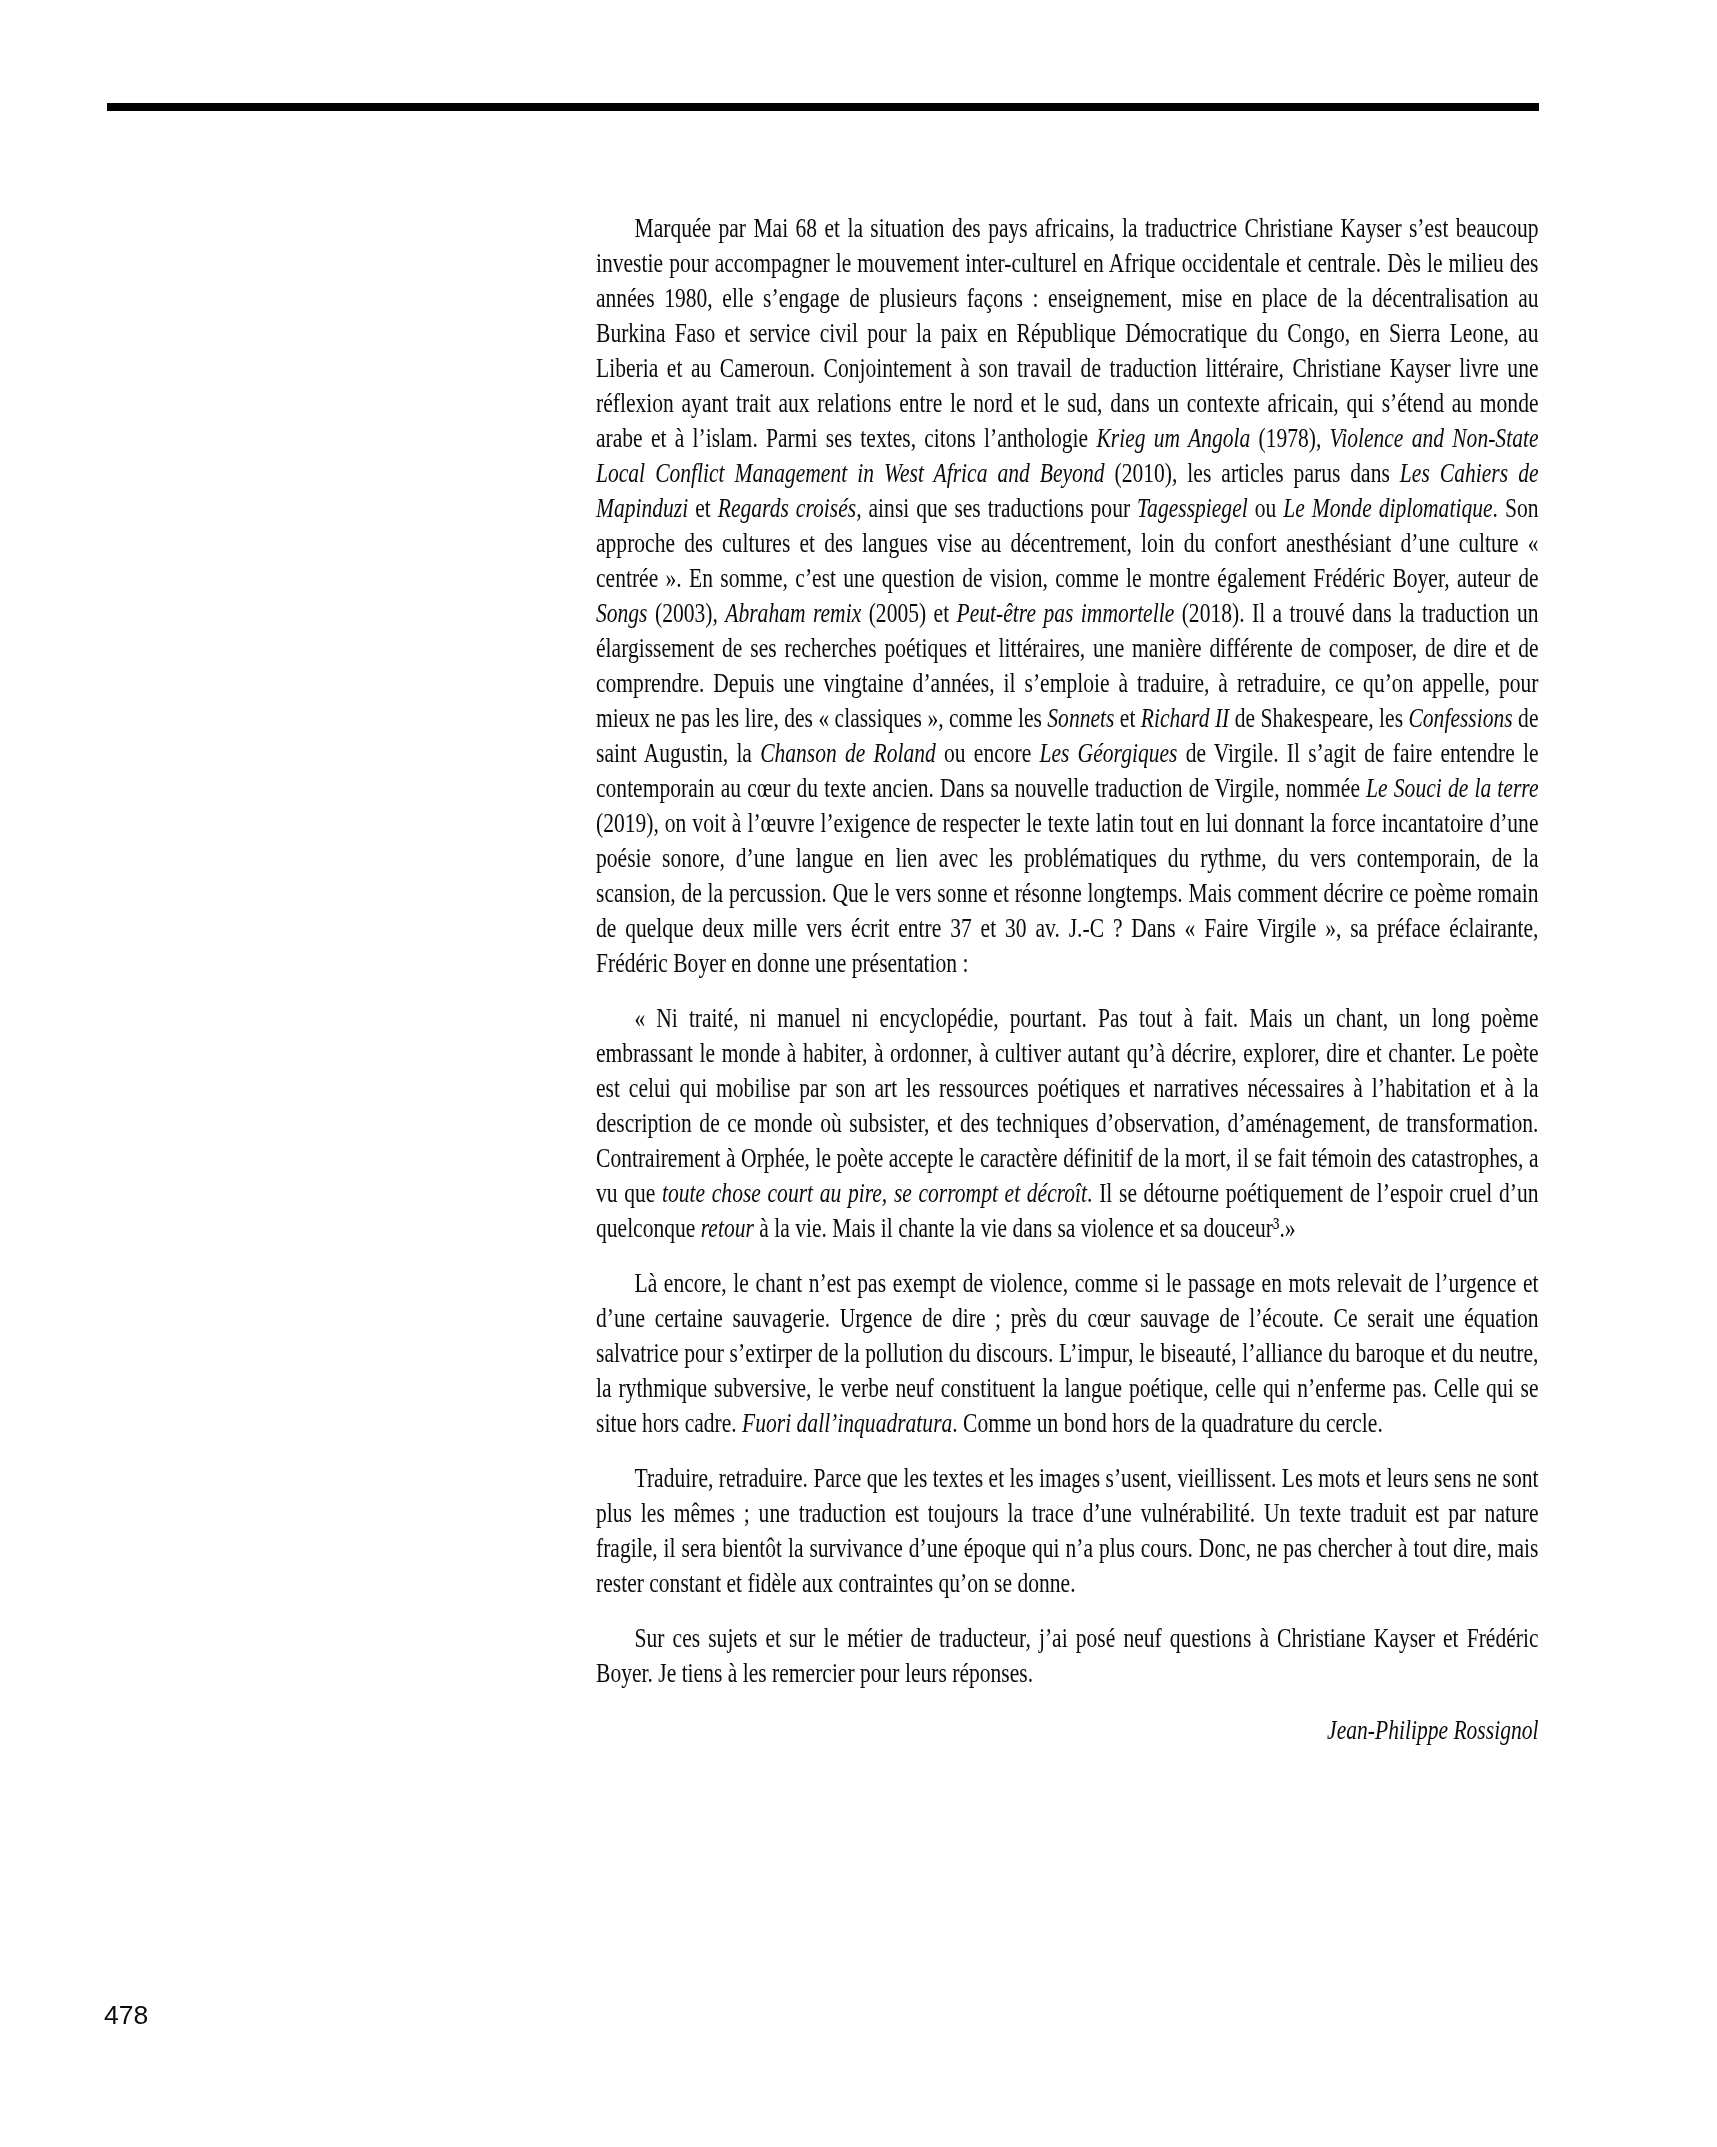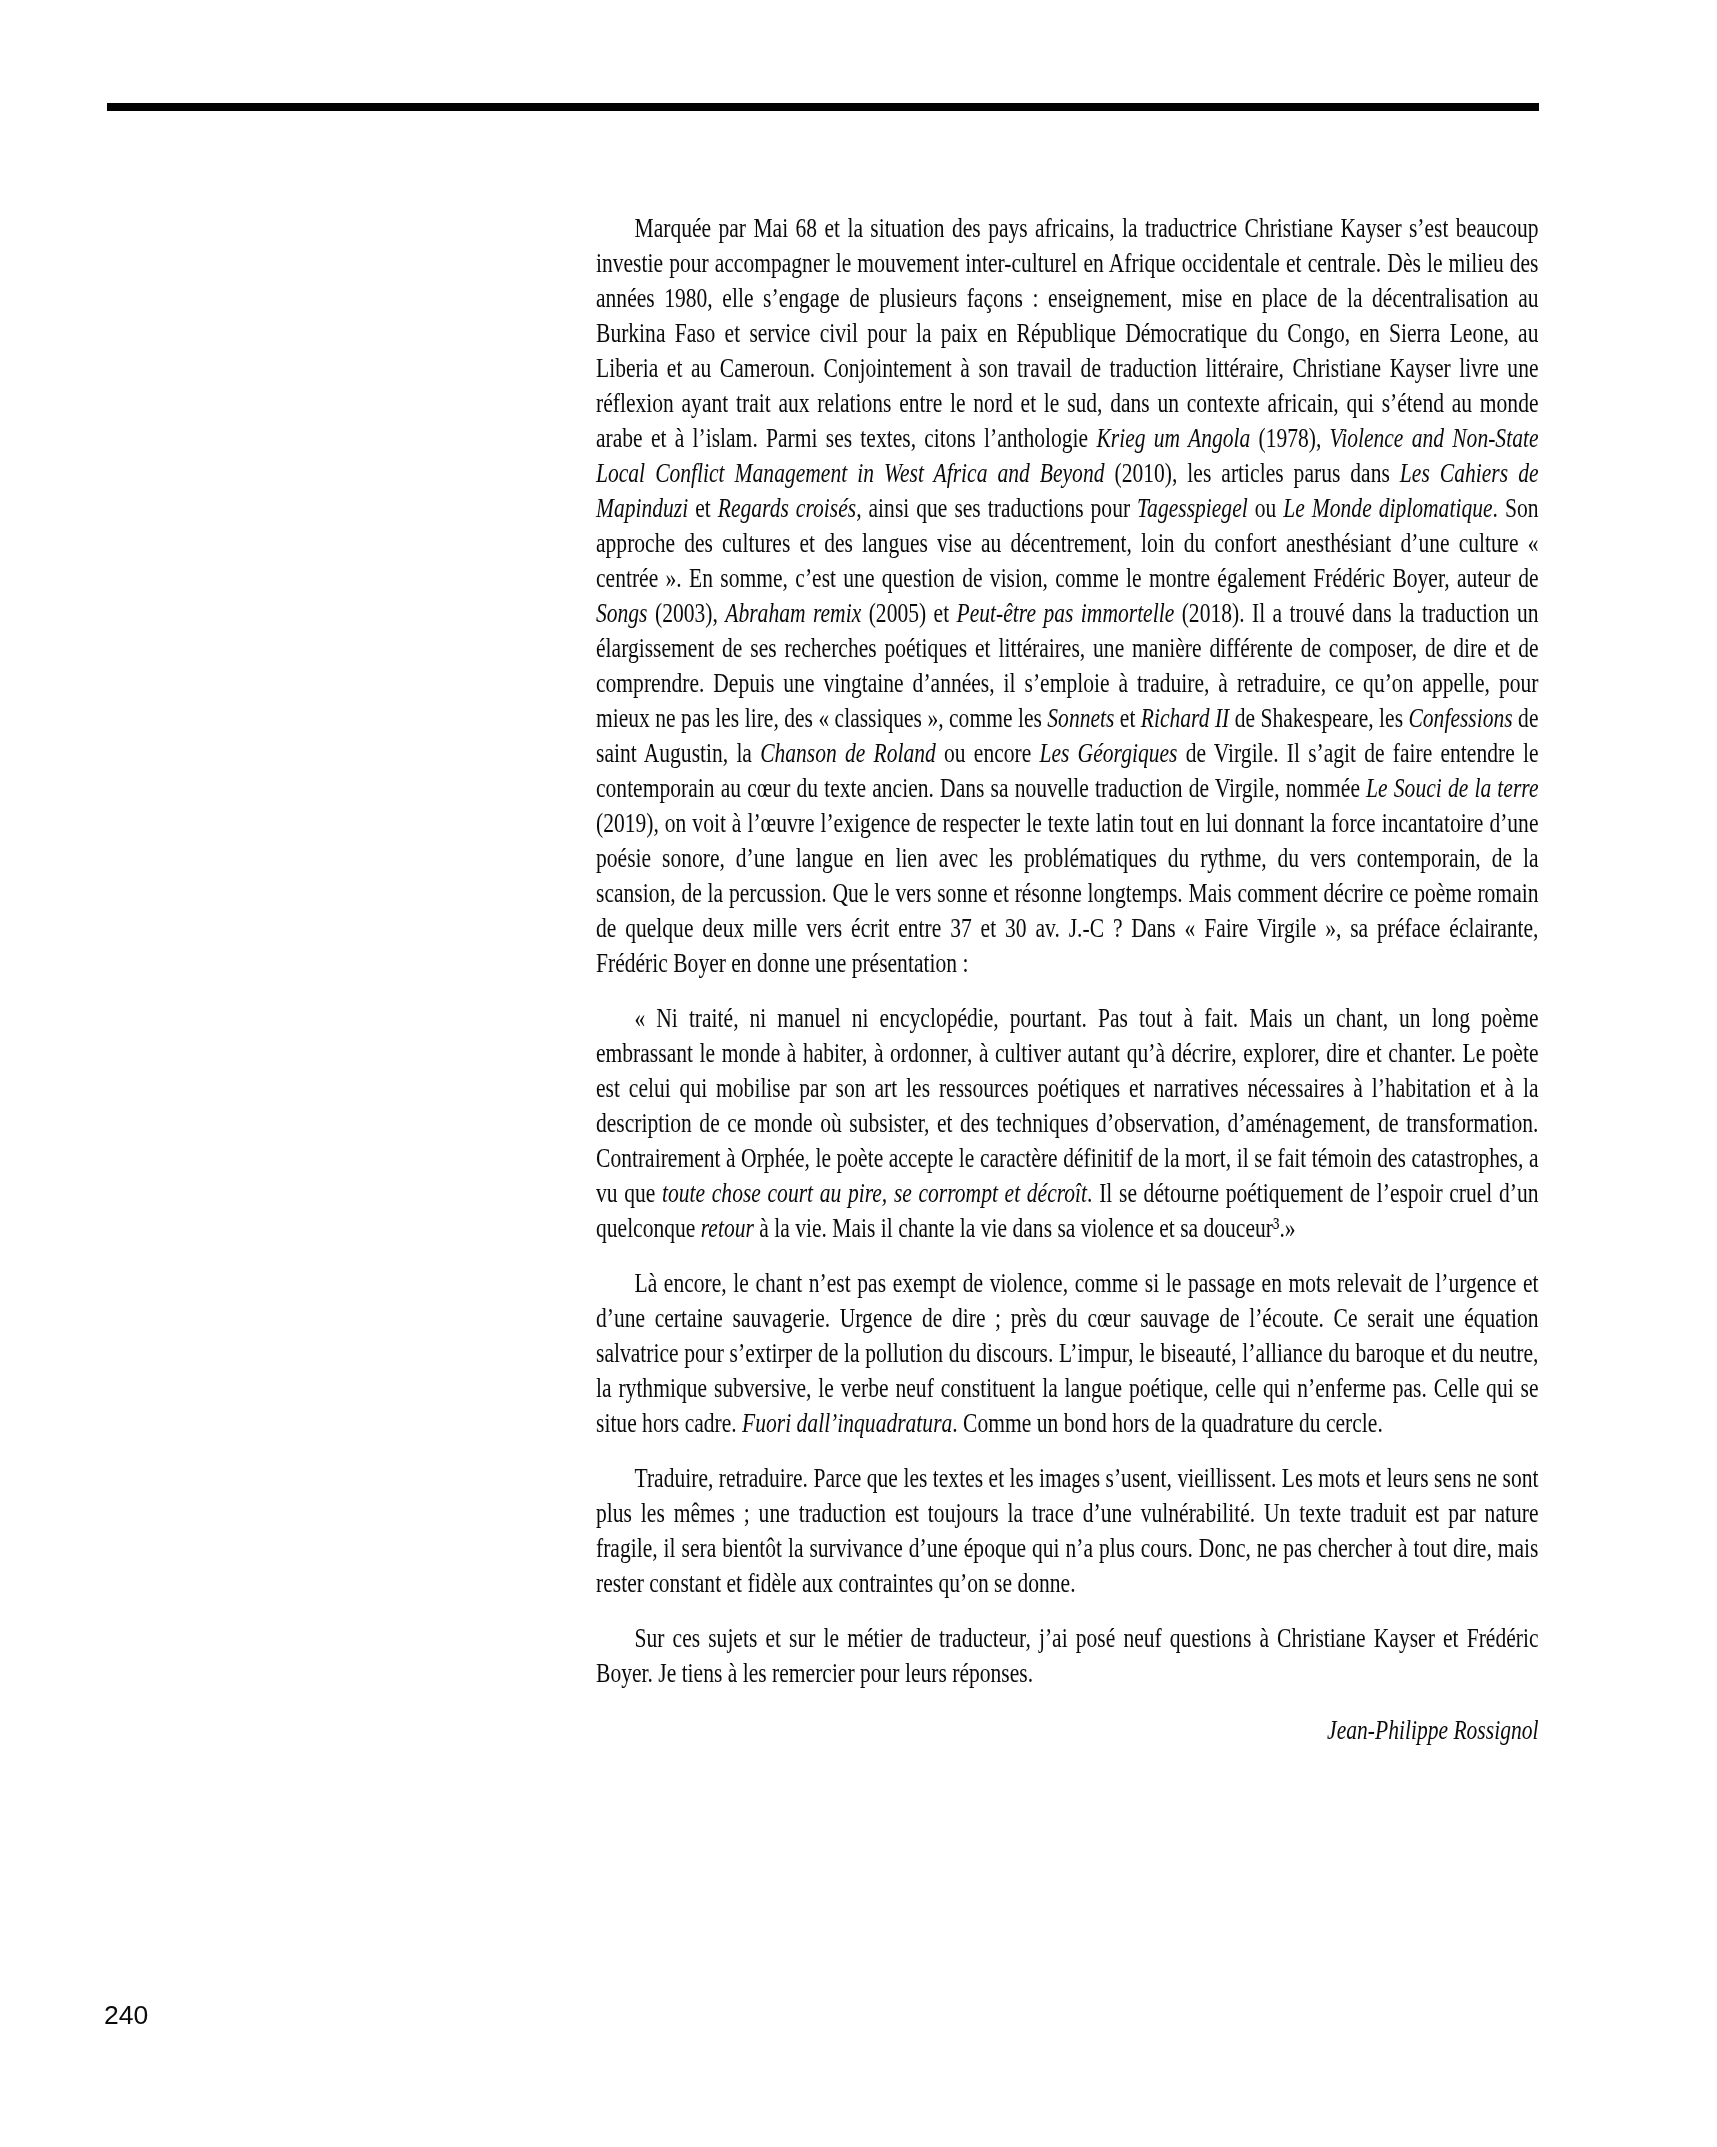--- a/index.html
+++ b/index.html
@@ -72,15 +72,15 @@
     <div>
         <p class="para"><span>Marquée par Mai 68 et la situation des pays africains, la traductrice Christiane Kayser s’est beaucoup investie pour accompagner le mouvement inter-culturel en Afrique occidentale et centrale. Dès le milieu des années 1980, elle s’engage de plusieurs façons : enseignement, mise en place de la décentralisation au Burkina Faso et service civil pour la paix en République Démocratique du Congo, en Sierra Leone, au Liberia et au Cameroun. Conjointement à son travail de traduction littéraire, Christiane Kayser livre une réflexion ayant trait aux relations entre le nord et le sud, dans un contexte africain, qui s’étend au monde arabe et à l’islam. Parmi ses textes, citons l’anthologie </span><span class="italic">Krieg um Angola</span><span> (1978), </span><span class="italic">Violence and Non-State Local Conflict Management in West Africa and Beyond</span><span> (2010), les articles parus dans </span><span class="italic">Les Cahiers de Mapinduzi</span><span> et </span><span class="italic">Regards croisés</span><span>, ainsi que ses traductions pour </span><span class="italic">Tagesspiegel</span><span> ou </span><span class="italic">Le Monde diplomatique</span><span>. Son approche des cultures et des langues vise au décentrement, loin du confort anesthésiant d’une culture « centrée ». En somme, c’est une question de vision, comme le montre également Frédéric Boyer, auteur de </span><span class="italic">Songs</span><span> (2003), </span><span class="italic">Abraham remix</span><span> (2005) et </span><span class="italic">Peut-être pas immortelle</span><span> (2018). Il a trouvé dans la traduction un élargissement de ses recherches poétiques et littéraires, une manière différente de composer, de dire et de comprendre. Depuis une vingtaine d’années, il s’emploie à traduire, à retraduire, ce qu’on appelle, pour mieux ne pas les lire, des « classiques », comme les </span><span class="italic">Sonnets</span><span> et </span><span class="italic">Richard II</span><span> de Shakespeare, les </span><span class="italic">Confessions</span><span> de saint Augustin, la </span><span class="italic">Chanson de Roland</span><span> ou encore </span><span class="italic">Les Géorgiques</span><span> de Virgile. Il s’agit de faire entendre le contemporain au cœur du texte ancien. Dans sa nouvelle traduction de Virgile, nommée </span><span class="italic">Le Souci de la terre</span><span> (2019), on voit à l’œuvre l’exigence de respecter le texte latin tout en lui donnant la force incantatoire d’une poésie sonore, d’une langue en lien avec les problématiques du rythme, du vers contemporain, de la scansion, de la percussion. Que le vers sonne et résonne longtemps. Mais comment décrire ce poème romain de quelque deux mille vers écrit entre 37 et 30 av. J.-C ? Dans « Faire Virgile », sa préface éclairante, Frédéric Boyer en donne une présentation :</span></p>
         <p class="para"><span>« Ni traité, ni manuel ni encyclopédie, pourtant. Pas tout à fait. Mais un chant, un long poème embrassant le monde à habiter, à ordonner, à cultiver autant qu’à décrire, explorer, dire et chanter. Le poète est celui qui mobilise par son art les ressources poétiques et narratives nécessaires à l’habitation et à la description de ce monde où subsister, et des techniques d’observation, d’aménagement, de transformation. Contrairement à Orphée, le poète accepte le caractère définitif de la mort, il se fait témoin des catastrophes, a vu que </span><span class="italic">toute chose court au pire, se corrompt et décroît</span><span>. Il se détourne poétiquement de l’espoir cruel d’un quelconque </span><span class="italic">retour</span><span> à la vie. Mais il chante la vie dans sa violence et sa douceur³.»</span></p>
         <p class="para"><span>Là encore, le chant n’est pas exempt de violence, comme si le passage en mots relevait de l’urgence et d’une certaine sauvagerie. Urgence de dire ; près du cœur sauvage de l’écoute. Ce serait une équation salvatrice pour s’extirper de la pollution du discours. L’impur, le biseauté, l’alliance du baroque et du neutre, la rythmique subversive, le verbe neuf constituent la langue poétique, celle qui n’enferme pas. Celle qui se situe hors cadre. </span><span class="italic">Fuori dall’inquadratura</span><span>. Comme un bond hors de la quadrature du cercle.</span></p>
         <p class="para"><span>Traduire, retraduire. Parce que les textes et les images s’usent, vieillissent. Les mots et leurs sens ne sont plus les mêmes ; une traduction est toujours la trace d’une vulnérabilité. Un texte traduit est par nature fragile, il sera bientôt la survivance d’une époque qui n’a plus cours. Donc, ne pas chercher à tout dire, mais rester constant et fidèle aux contraintes qu’on se donne.</span></p>
         <p class="para"><span>Sur ces sujets et sur le métier de traducteur, j’ai posé neuf questions à Christiane Kayser et Frédéric Boyer. Je tiens à les remercier pour leurs réponses.</span></p>
       </div>
     <div class="signature">Jean-Philippe Rossignol</div>
   </main>
 
-  <div class="page-number">240</div>
+  <div class="page-number">478</div>
 </div>
 
 
 </body></html>

